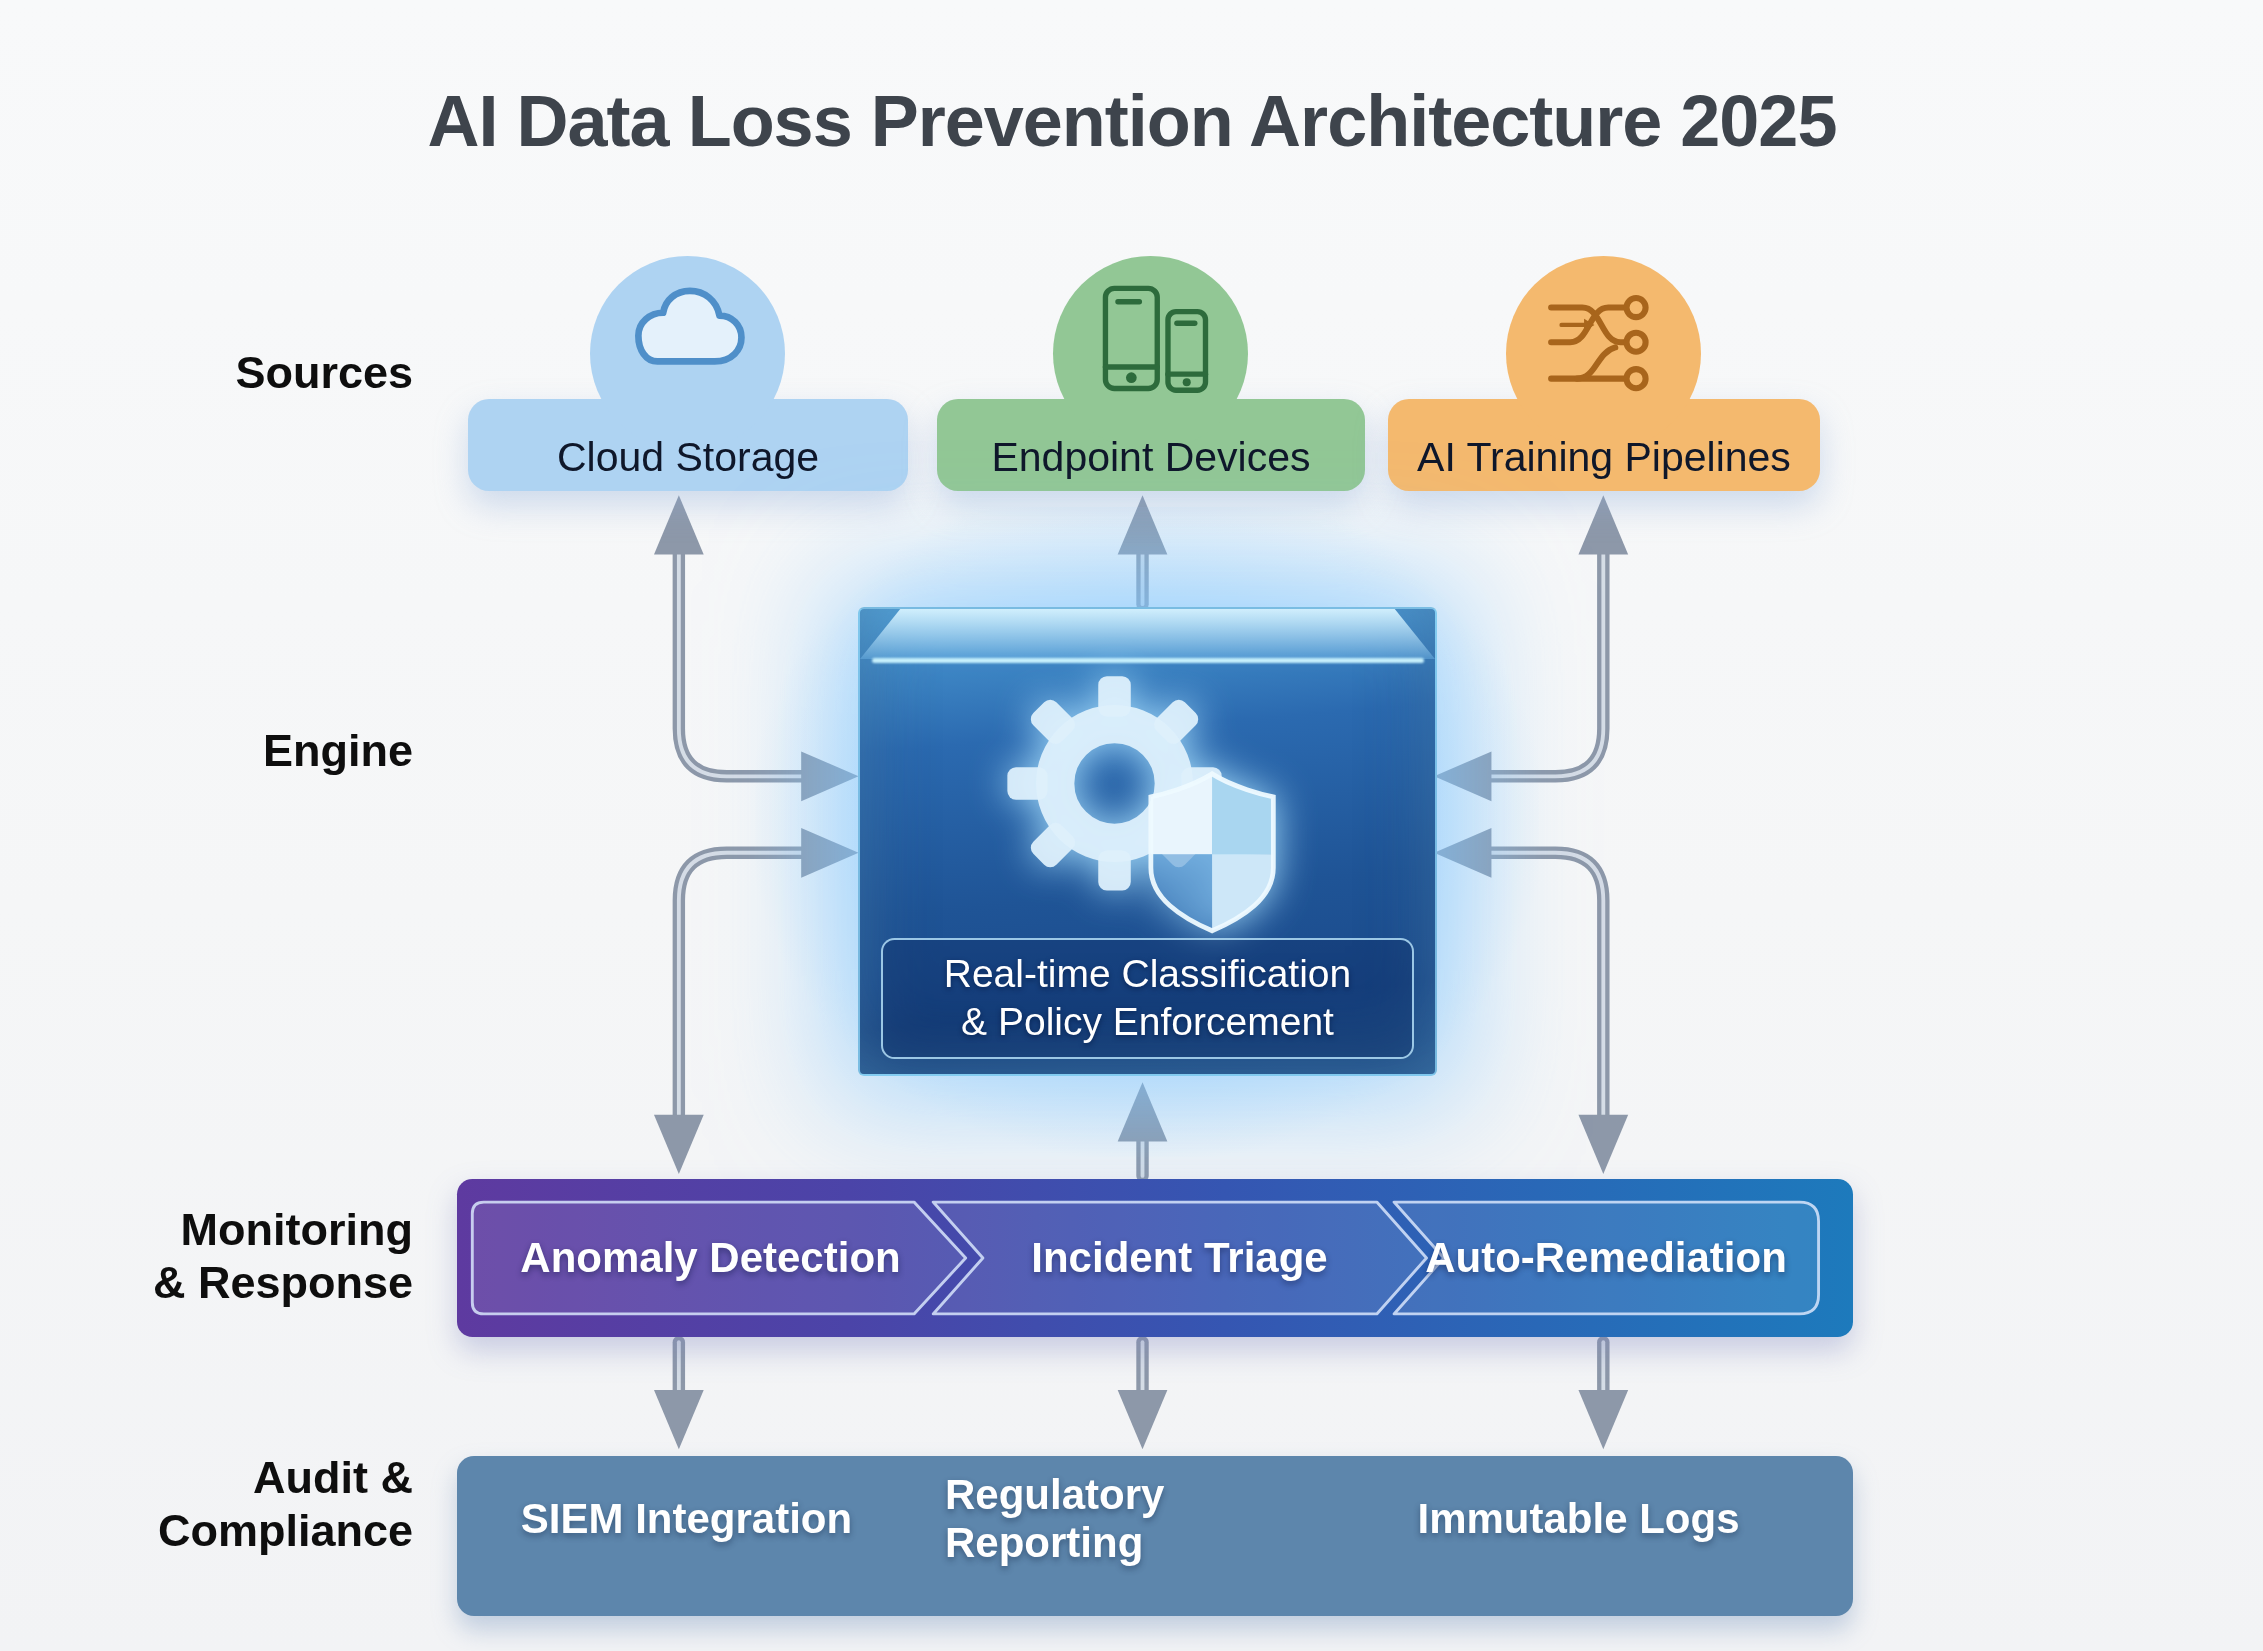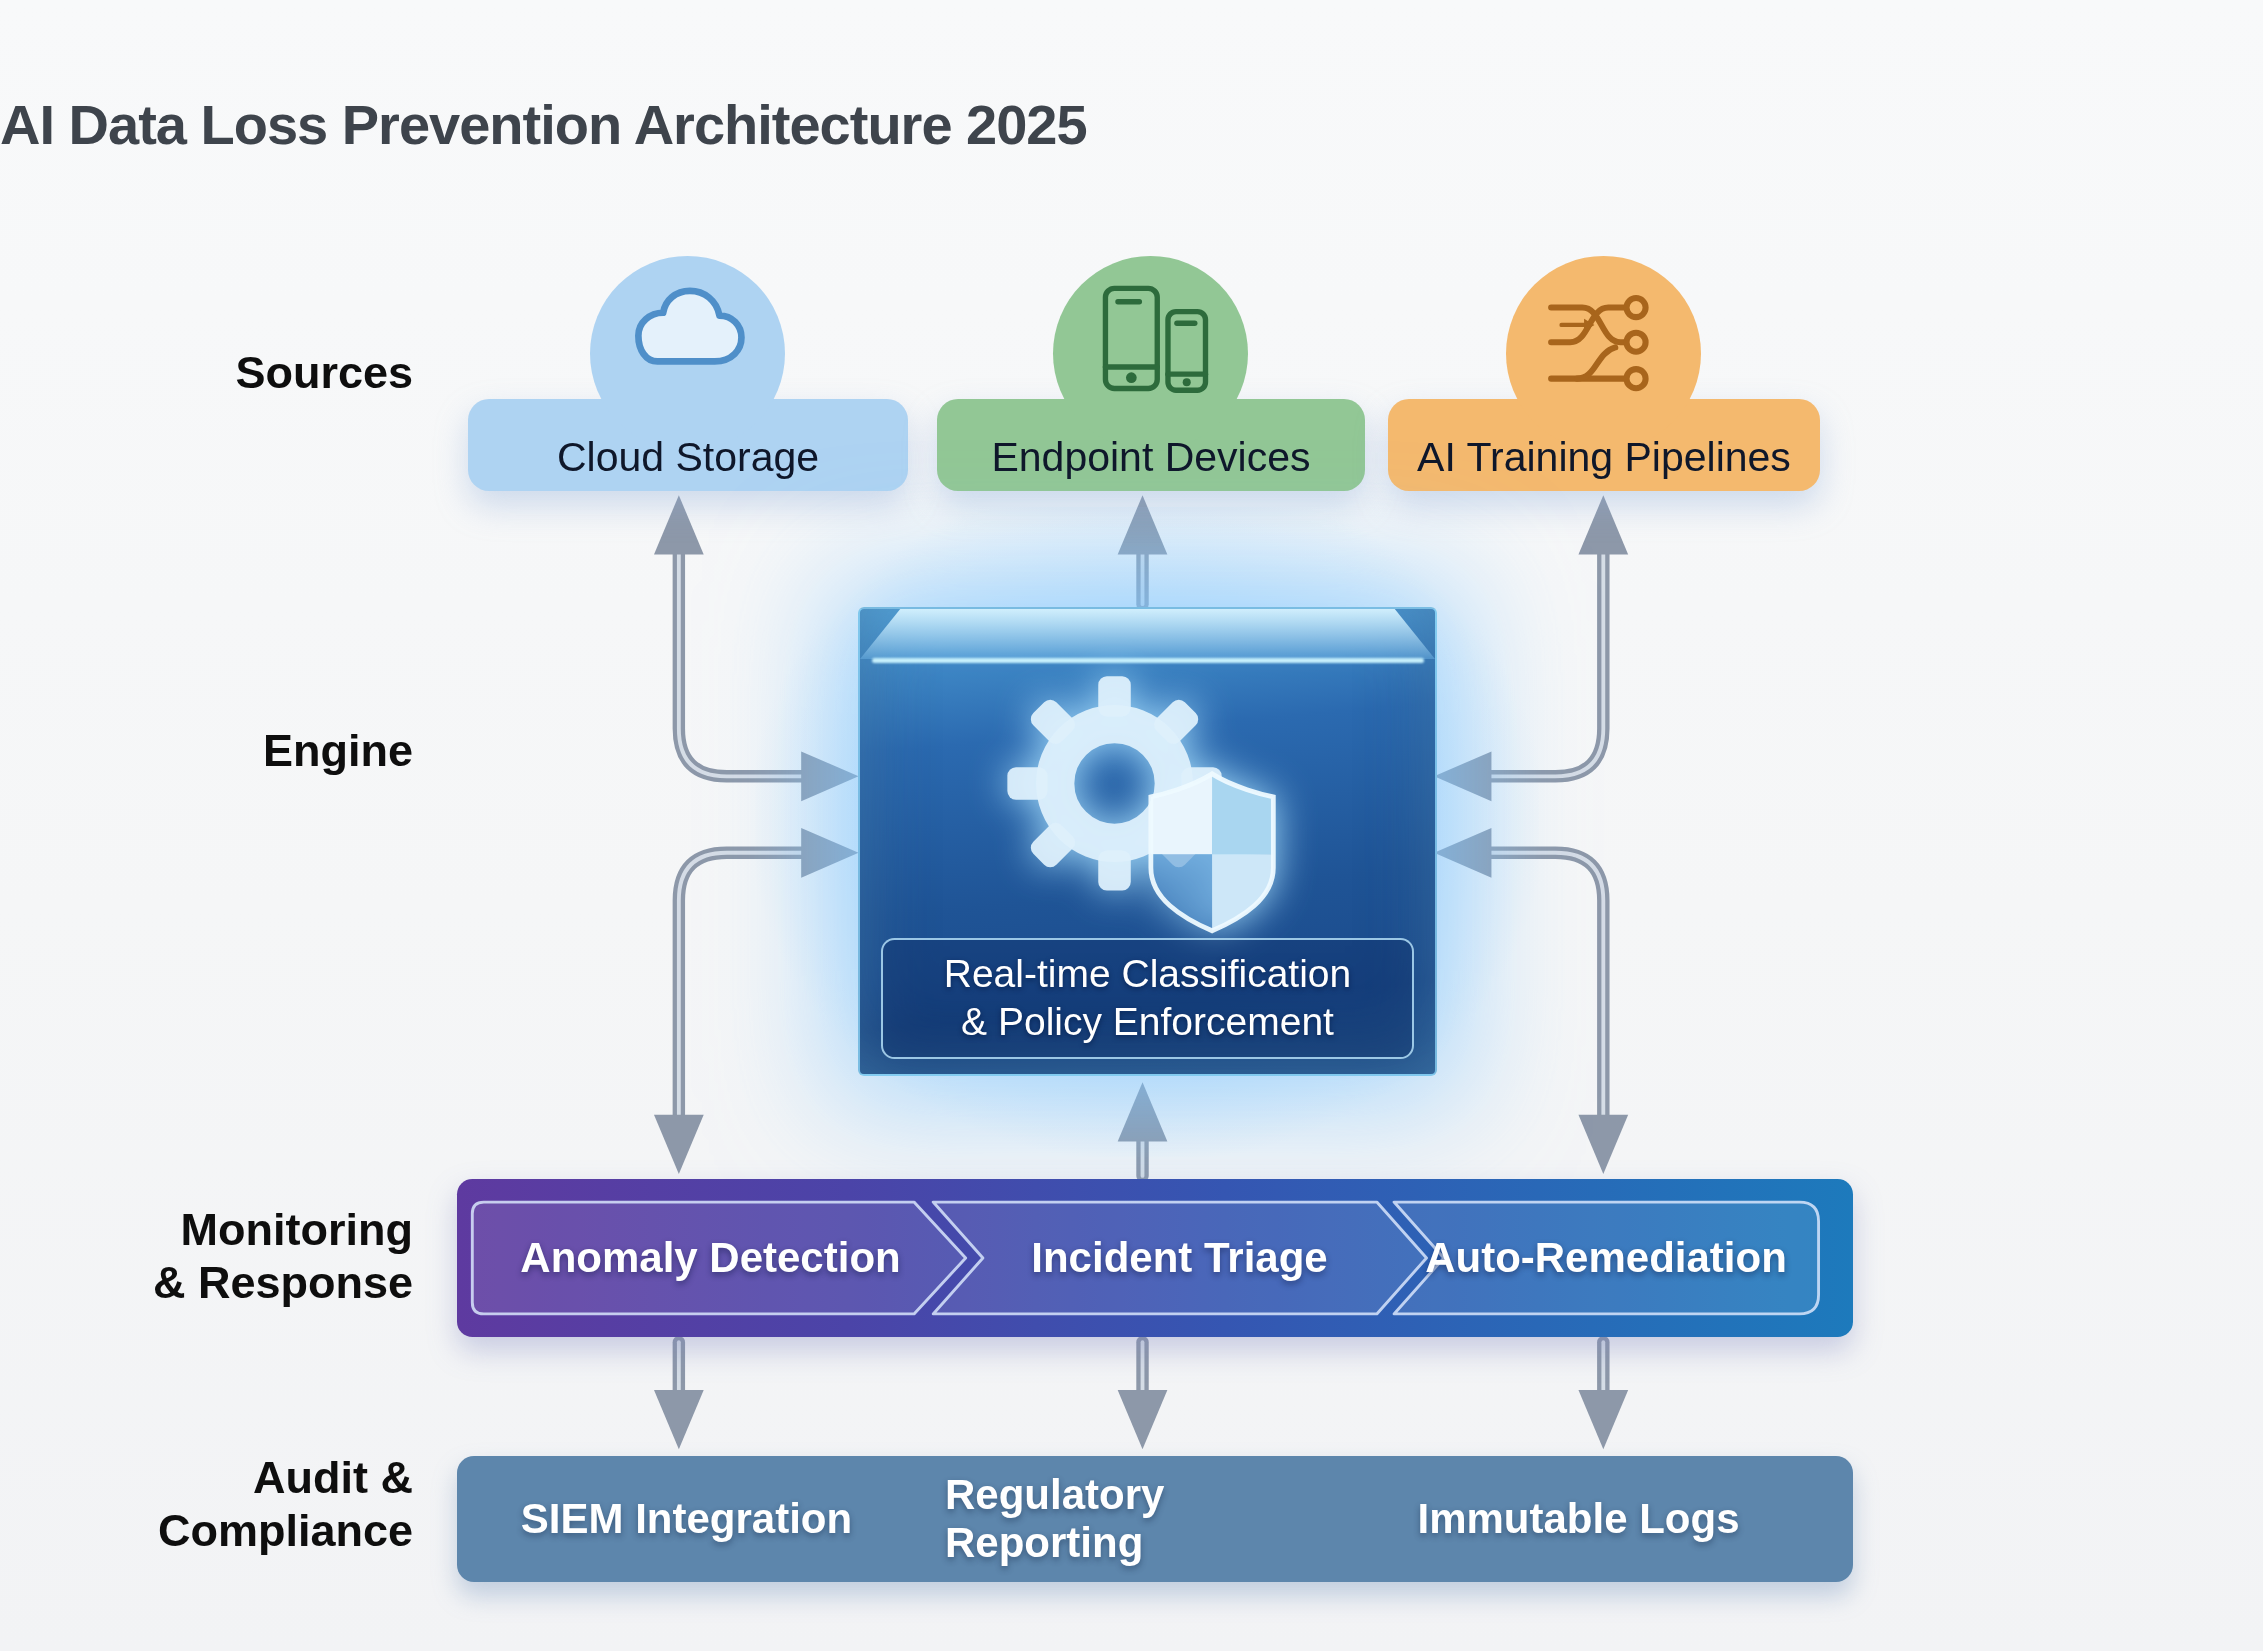--- a/index.html
+++ b/index.html
@@ -1,20 +1,20 @@
 <!DOCTYPE html>
 <html><head>
 <meta charset="utf-8">
 <style>
   html,body{margin:0;padding:0;background:#eef0f2;}
   .canvas{position:relative;width:2264px;height:1652px;overflow:hidden;
     background:linear-gradient(180deg,#f8f9fa 0%,#f5f6f7 55%,#f2f3f5 100%);
     font-family:"Liberation Sans", sans-serif;}
-  .title{position:absolute;left:0;top:92px;width:100%;text-align:left;
-    font-size:56px;font-weight:bold;letter-spacing:-1px;color:#3e444c;}
+  .title{position:absolute;left:0;top:80px;width:100%;text-align:center;
+    font-size:72px;font-weight:bold;letter-spacing:-1px;color:#3e444c;}
   
   .rowlabel{position:absolute;left:107px;width:306px;text-align:right;
     font-size:45px;font-weight:bold;line-height:53px;color:#0e0e0e;}
   
   .arrows{position:absolute;left:0;top:0;z-index:1;}
   
   .engine-glow{position:absolute;left:755px;top:507px;width:784px;height:650px;z-index:2;
     background:radial-gradient(ellipse at 50% 48%, rgba(135,205,255,.72) 0%, rgba(140,205,255,.34) 44%, rgba(150,210,255,0) 72%);
     pointer-events:none;}
   
@@ -42,21 +42,21 @@
     display:flex;flex-direction:column;align-items:center;justify-content:center;
     color:#ffffff;font-size:39px;line-height:48px;text-shadow:0 1.9px 5.7px rgba(0,20,60,.6);}
   
   .monbar{position:absolute;left:457px;top:1179px;width:1396px;height:158px;border-radius:15.3px;z-index:3;
     background:linear-gradient(90deg,#5e3aa0 0%,#4b44a8 28%,#3556b2 55%,#1d7abc 100%);
     box-shadow:0 13.4px 29px rgba(120,130,190,.35);}
   .monbar svg{position:absolute;left:0;top:0;}
   .stage{position:absolute;top:0;height:158px;display:flex;align-items:center;justify-content:center;
     color:#fff;font-size:42px;font-weight:bold;text-shadow:0 2.9px 6.7px rgba(10,20,60,.45);}
   
-  .audbar{position:absolute;left:457px;top:1456px;width:1396px;height:126px;border-radius:17px;z-index:3;
+  .audbar{position:absolute;left:457px;top:1456px;width:1396px;height:160px;border-radius:17px;z-index:3;
     background:#5d86ac;box-shadow:0 13.4px 25px rgba(120,150,190,.4);}
   .auditem{position:absolute;top:0;height:126px;display:flex;align-items:center;justify-content:center;
     color:#fff;font-size:42px;font-weight:bold;text-shadow:0 2.9px 6.7px rgba(20,40,70,.45);}
 </style>
 </head>
 <body>
 
 <div class="canvas">
 
   <svg class="arrows" width="2264" height="1652" viewBox="0 0 2368 1728">

